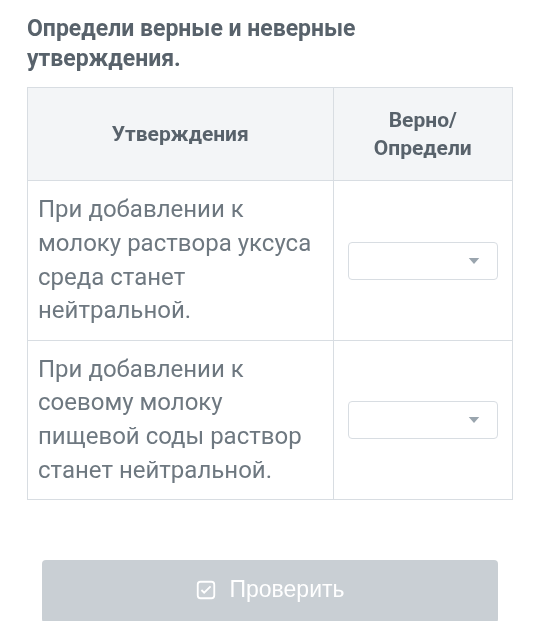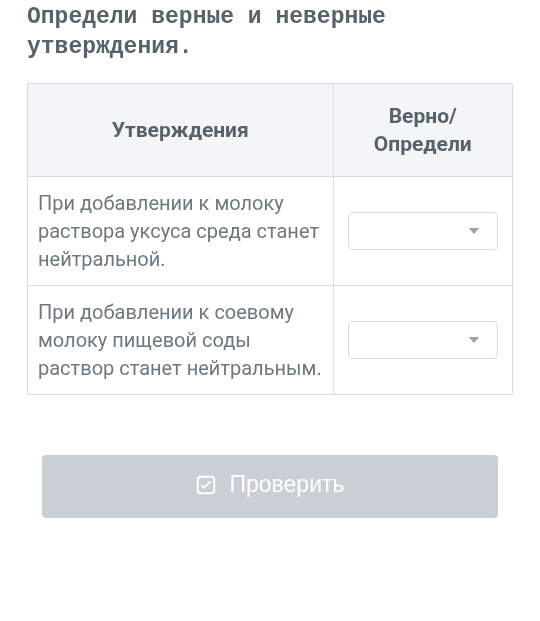--- a/index.html
+++ b/index.html
@@ -14,23 +14,22 @@
       width: 540px;
     }
     .container {
       padding: 0 27px;
     }
     .heading {
       font-size: 23px;
       font-weight: 700;
       color: #58626b;
       line-height: 1.3;
-      margin-bottom: 20px;
-      padding-top: 3px;
-      font-family: Liberation Mono, monospace;
+      margin-bottom: 13px;
+      padding-top: 14px;
     }
     table {
       width: 100%;
       border-collapse: collapse;
       border: 1px solid #d8dde2;
     }
     th {
       background: #f3f5f7;
       color: #58626b;
       font-weight: 700;
@@ -47,21 +46,21 @@
     th:last-child {
       width: 37%;
     }
     td {
       border: 1px solid #d8dde2;
       padding: 12px 10px;
       vertical-align: middle;
     }
     td.statement {
       color: #6e7880;
-      font-size: 20px;
+      font-size: 24px;
       line-height: 1.4;
       font-weight: 400;
     }
     td.select-cell {
       text-align: center;
       padding: 12px 10px;
     }
     .select-box {
       display: inline-flex;
       align-items: center;
@@ -126,21 +125,21 @@
         <td class="statement">При добавлении к молоку раствора уксуса среда станет нейтральной.</td>
         <td class="select-cell">
           <div class="select-box">
             <svg class="chevron-icon" viewBox="0 0 24 24">
               <path d="M5 8l7 8 7-8z"></path>
             </svg>
           </div>
         </td>
       </tr>
       <tr>
-        <td class="statement">При добавлении к соевому молоку пищевой соды раствор станет нейтральным.</td>
+        <td class="statement">При добавлении к соевому молоку пищевой соды раствор станет нейтральной.</td>
         <td class="select-cell">
           <div class="select-box">
             <svg class="chevron-icon" viewBox="0 0 24 24">
               <path d="M5 8l7 8 7-8z"></path>
             </svg>
           </div>
         </td>
       </tr>
     </tbody>
   </table>

